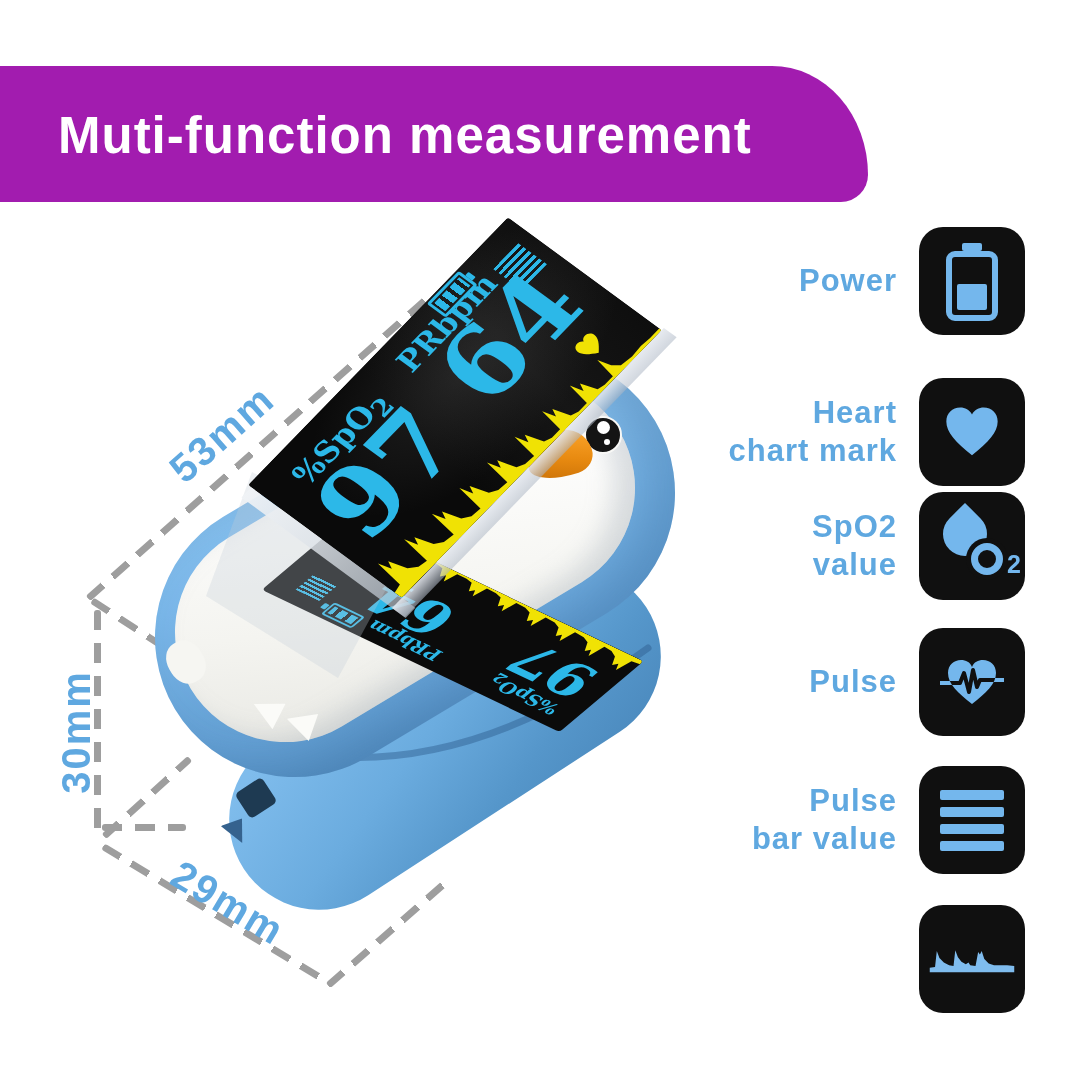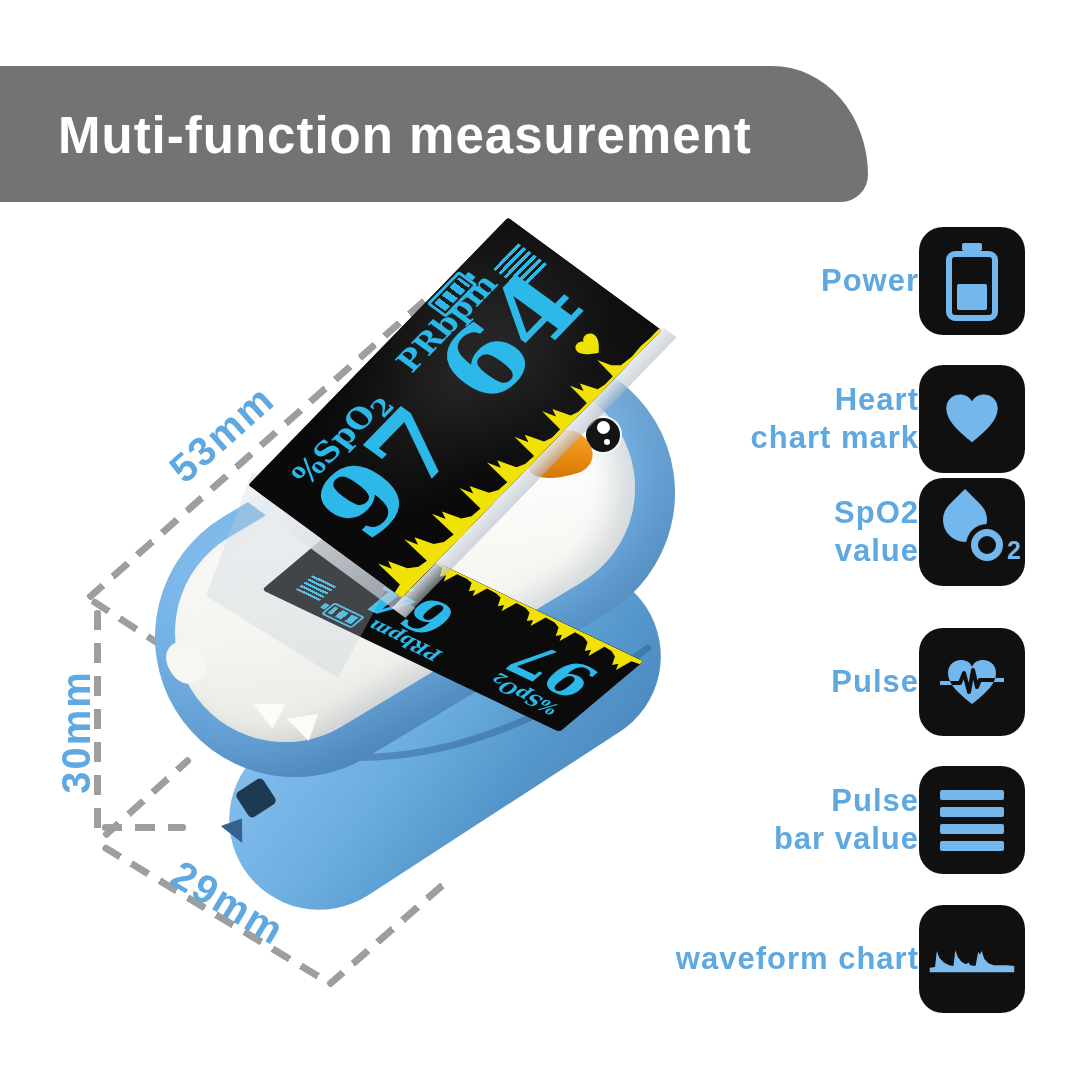--- a/index.html
+++ b/index.html
@@ -1,19 +1,19 @@
 <!DOCTYPE html>
 <html><head>
 <meta charset="utf-8">
 <style>
   html,body{margin:0;padding:0;background:#ffffff;}
   #stage{position:relative;width:1080px;height:1080px;background:#ffffff;overflow:hidden;
          font-family:"Liberation Sans",sans-serif;}
   
-  .banner{position:absolute;left:0;top:66px;width:868px;height:136px;background:#737373;
+  .banner{position:absolute;left:0;top:66px;width:868px;height:136px;background:#a21caf;
           border-radius:0 120px 34px 0 / 0 136px 34px 0;z-index:9;}
   .banner h1{margin:0;padding:10px 0 0 58px;font-size:51px;font-weight:bold;color:#ffffff;
              letter-spacing:1px;line-height:120px;}
   
   .dash{position:absolute;height:7px;transform-origin:0 50%;border-radius:3px;z-index:1;
         background:repeating-linear-gradient(90deg,#9E9E9E 0 20px,transparent 20px 33px);}
   .dashv{position:absolute;width:7px;transform-origin:50% 0;border-radius:3px;z-index:1;
         background:repeating-linear-gradient(180deg,#9E9E9E 0 20px,transparent 20px 33px);}
   .dimlabel{position:absolute;color:#5FA8E0;font-size:40px;font-weight:bold;letter-spacing:2px;
         z-index:1;transform:translate(-50%,-50%);white-space:nowrap;}
@@ -67,21 +67,21 @@
   .oledNum{position:absolute;font-family:"DejaVu Serif",serif;font-weight:bold;line-height:.95;}
   .pbat{position:absolute;border:3px solid #2CB8E8;border-radius:3px;}
   .pbat::after{content:'';position:absolute;right:-8px;top:25%;width:5px;height:50%;
         background:#2CB8E8;border-radius:1px;}
   .pbat::before{content:'';position:absolute;inset:2px;
         background:repeating-linear-gradient(90deg,#2CB8E8 0 7px,transparent 7px 11px);}
   .pbars{position:absolute;}
   .wave{position:absolute;left:0;bottom:0;}
   
   .featRow{position:absolute;right:55px;height:108px;display:flex;align-items:center;
-        justify-content:flex-end;z-index:2;}
+        justify-content:flex-end;gap:22px;z-index:2;}
   .featLabel{text-align:right;color:#5FA8E0;font-size:31px;font-weight:bold;
         letter-spacing:1px;line-height:38px;white-space:nowrap;}
   .tile{position:relative;width:106px;height:108px;background:#101010;border-radius:24px;
         flex:0 0 auto;display:flex;align-items:center;justify-content:center;}
   .tbat{position:relative;width:40px;height:58px;border:6px solid #74B7ED;border-radius:9px;
         margin-top:10px;}
   .tbat::before{content:'';position:absolute;left:50%;top:-14px;transform:translateX(-50%);
         width:20px;height:8px;background:#74B7ED;border-radius:2px;}
   .tbat::after{content:'';position:absolute;left:5px;right:5px;bottom:5px;height:26px;
         background:#74B7ED;border-radius:2px;}
@@ -175,33 +175,33 @@
 
   <div class="featRow" style="top:227px;">
     <div class="featLabel">
       <div>Power</div>
     </div>
     <div class="tile">
       <div class="tbat"></div>
     </div>
   </div>
 
-  <div class="featRow" style="top:365px;">
+  <div class="featRow" style="top:378px;">
     <div class="featLabel">
       <div>Heart</div>
         <div>chart mark</div>
     </div>
     <div class="tile">
       <svg width="56" height="52" viewBox="0 0 48 44">
         <path fill="#74B7ED" d="M24,42 C10,31 2,22 2,13 C2,6 7,1 14,1 C18,1 22,3 24,7 C26,3 30,1 34,1 C41,1 46,6 46,13 C46,22 38,31 24,42 Z"></path>
       </svg>
     </div>
   </div>
 
-  <div class="featRow" style="top:478px;align-items:center;">
+  <div class="featRow" style="top:492px;align-items:center;">
     <div class="featLabel">
       <div>SpO2</div>
         <div>value</div>
     </div>
     <div class="tile">
       <div class="drop"></div>
       <div class="o2ring"></div>
       <div class="o2sub">2</div>
     </div>
   </div>
@@ -234,21 +234,20 @@
         <div></div>
           <div></div>
           <div></div>
           <div></div>
       </div>
     </div>
   </div>
 
   <div class="featRow" style="top:905px;">
     <div class="featLabel">
-        <div>waveform chart</div>
     </div>
     <div class="tile">
       <svg width="88" height="40" viewBox="0 0 100 42">
         <path fill="#7FBCEE" d="M2,36 L2,31 L8,30 L10,12 L13,20 L18,25 L24,28 L29,29 L31,11 L34,19 L38,24 L43,27 L46,25 L48,28 L54,29 L57,13 L59,16 L61,12 L64,21 L69,26 L75,28 L82,28 L90,28 L98,29 L98,36 Z"></path>
       </svg>
     </div>
   </div>
 
   <div class="banner">
     <h1>Muti-function measurement</h1>

